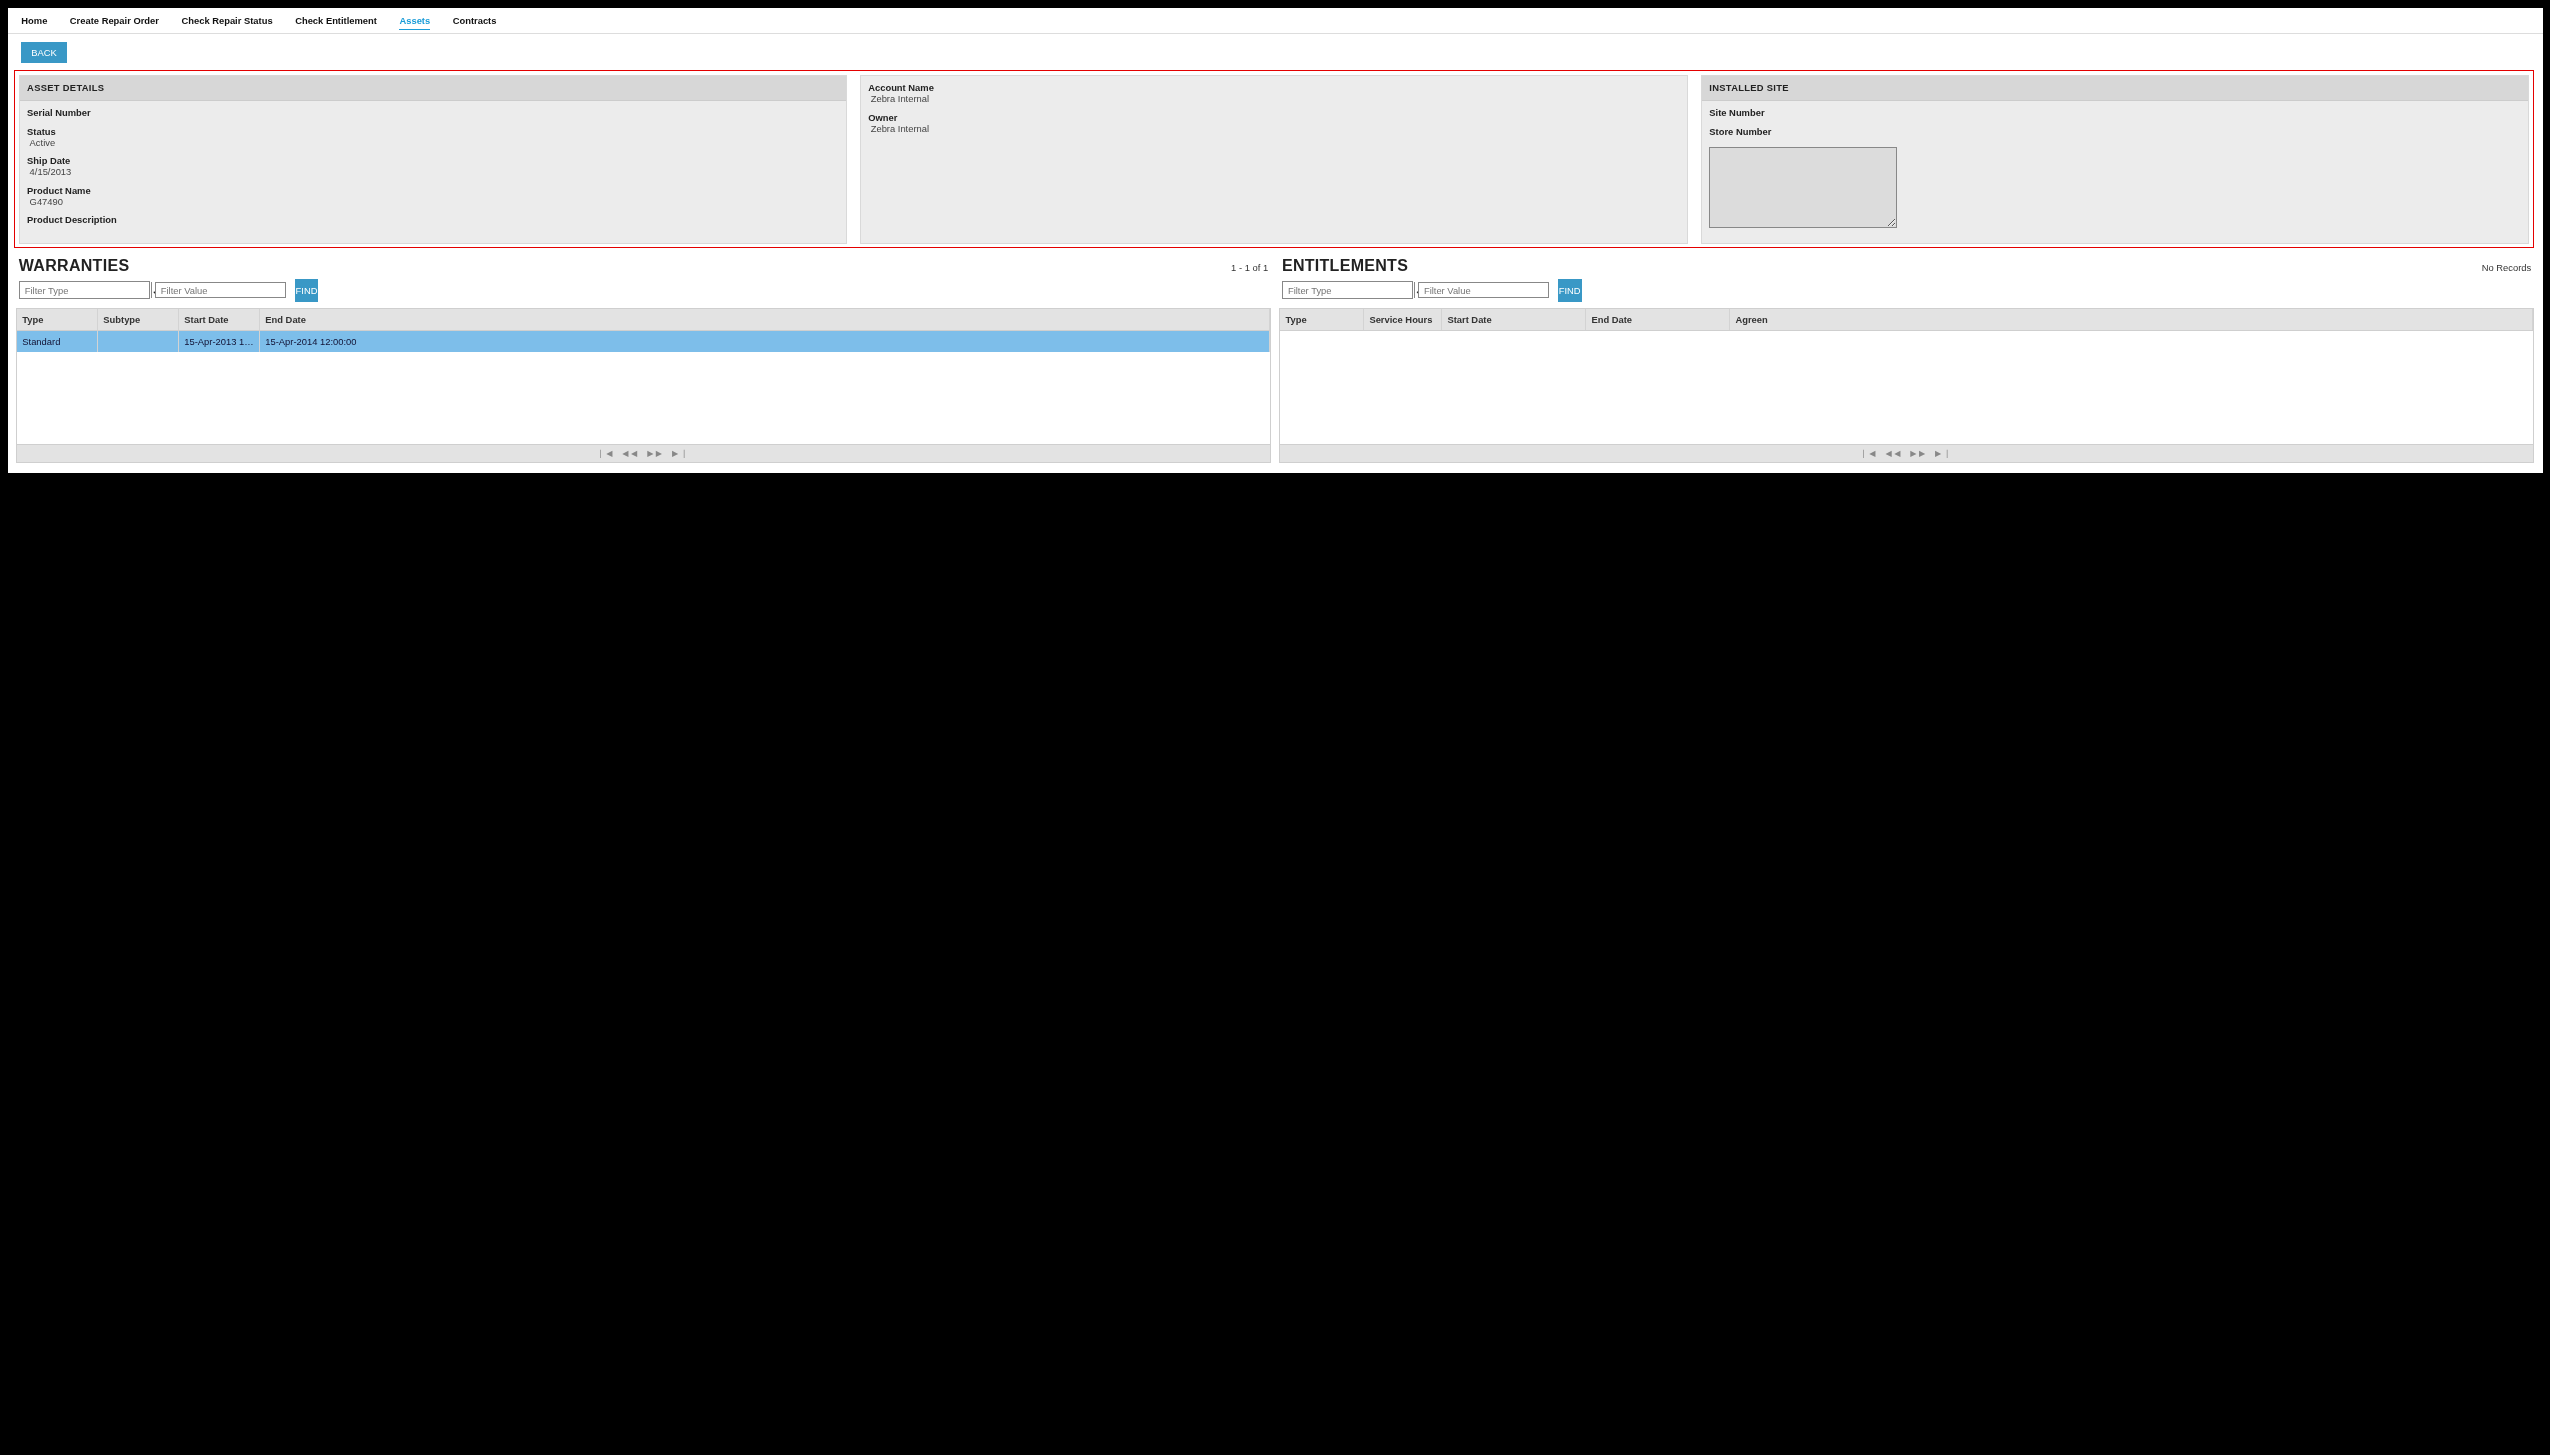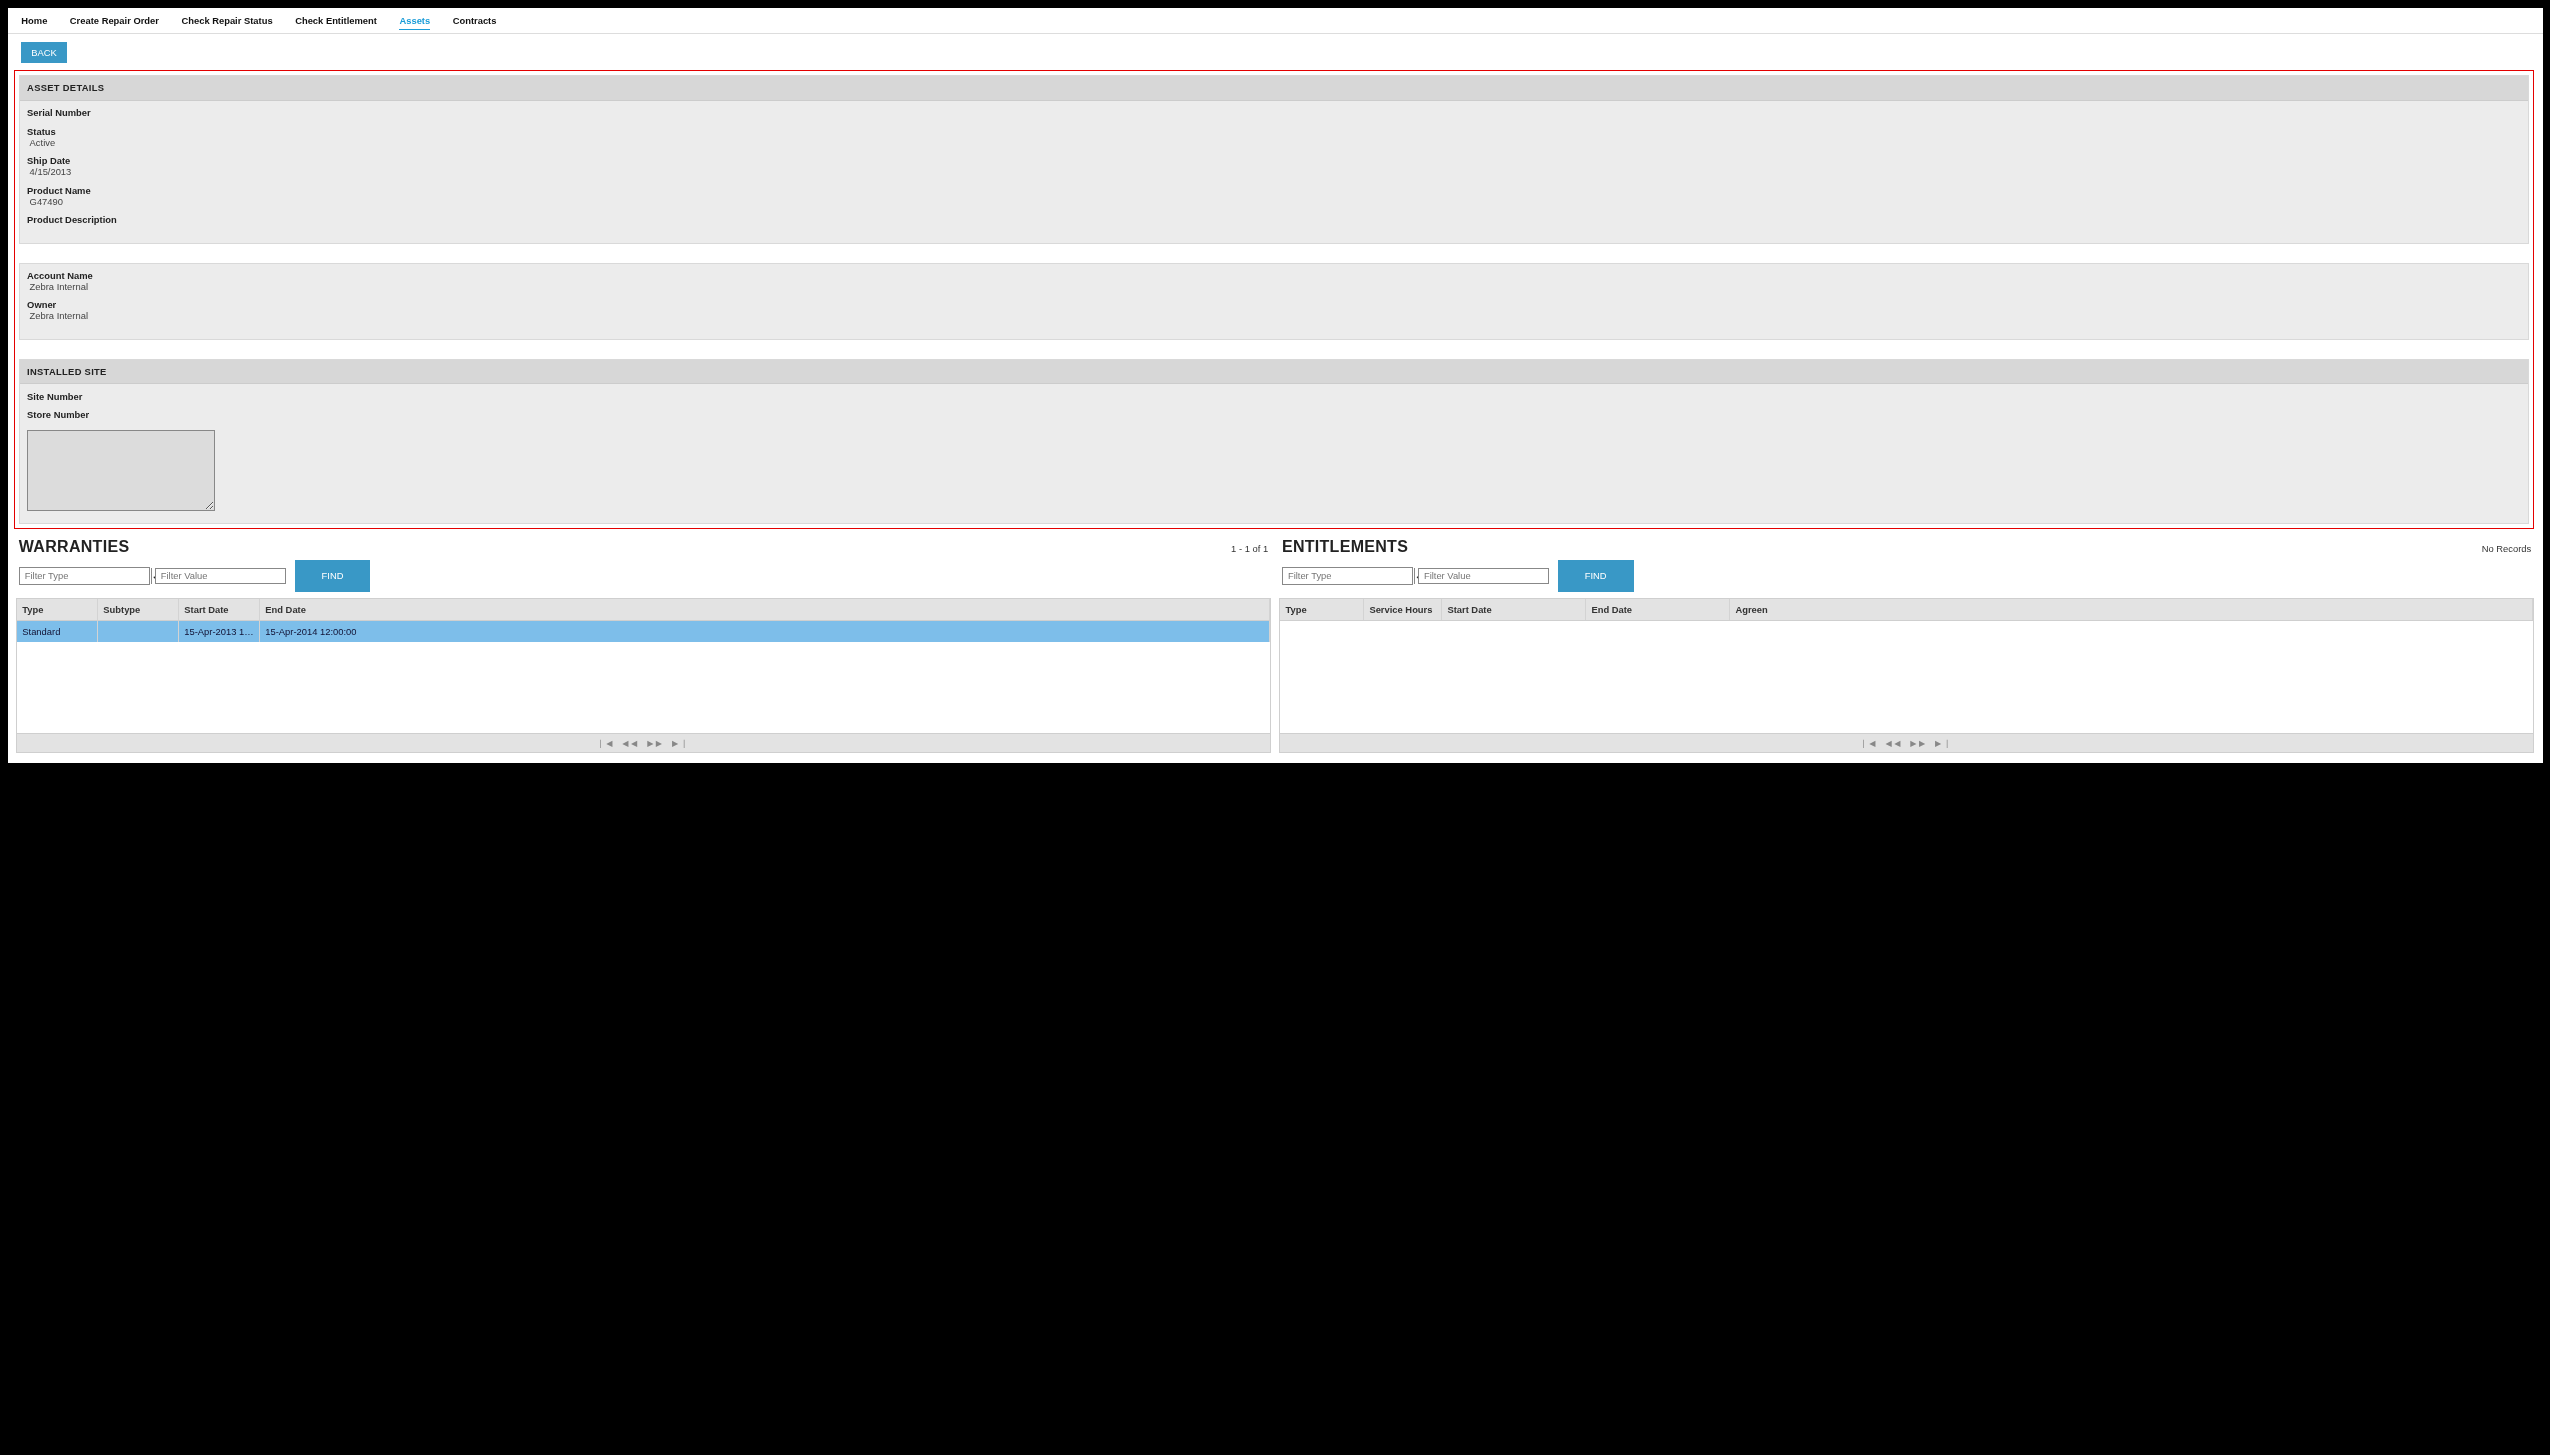--- a/index.html
+++ b/index.html
@@ -38,23 +38,22 @@
     border: none;
     padding: 5px 10px;
     margin: 7.5px 0 6.3px 13.8px;
     font-size: 9.4px;
     cursor: pointer;
   }
   .highlight-box {
     border: 1.9px solid #e40000;
     margin: 1.3px 8.8px 5px 6.3px;
     display: flex;
-    gap: 19px;
+    gap: 13px;
     padding: 3.8px 3.8px;
-    flex-direction: column;
   }
   .panel {
     background: #ececec;
     border: 0.6px solid #d9d9d9;
     flex: 1;
     display: flex;
     flex-direction: column;
   }
   .panel-header {
     background: #d7d7d7;
@@ -125,22 +124,22 @@
     height: 16px;
     width: 131px;
     border: 0.6px solid #888;
     padding: 0 5px;
     font-size: 9.4px;
   }
   .find-btn {
     background: #3998c6;
     color: #fff;
     border: none;
-    height: 32px;
-    padding: 0 27px;
+    height: 23px;
+    padding: 0 1px;
     font-size: 9.4px;
     cursor: pointer;
     margin-left: 3.8px;
   }
   .grid {
     border: 0.6px solid #cfcfcf;
     background: #fff;
     height: 155px;
     display: flex;
     flex-direction: column;

